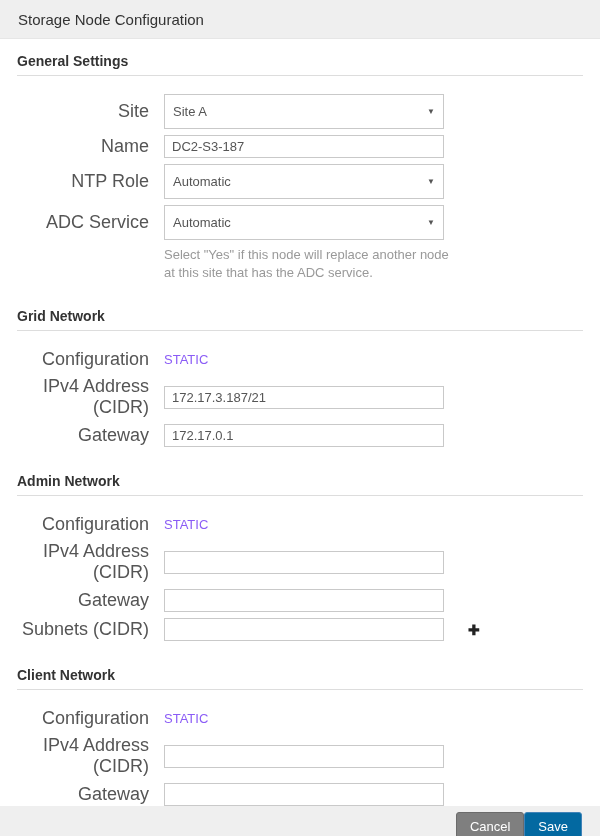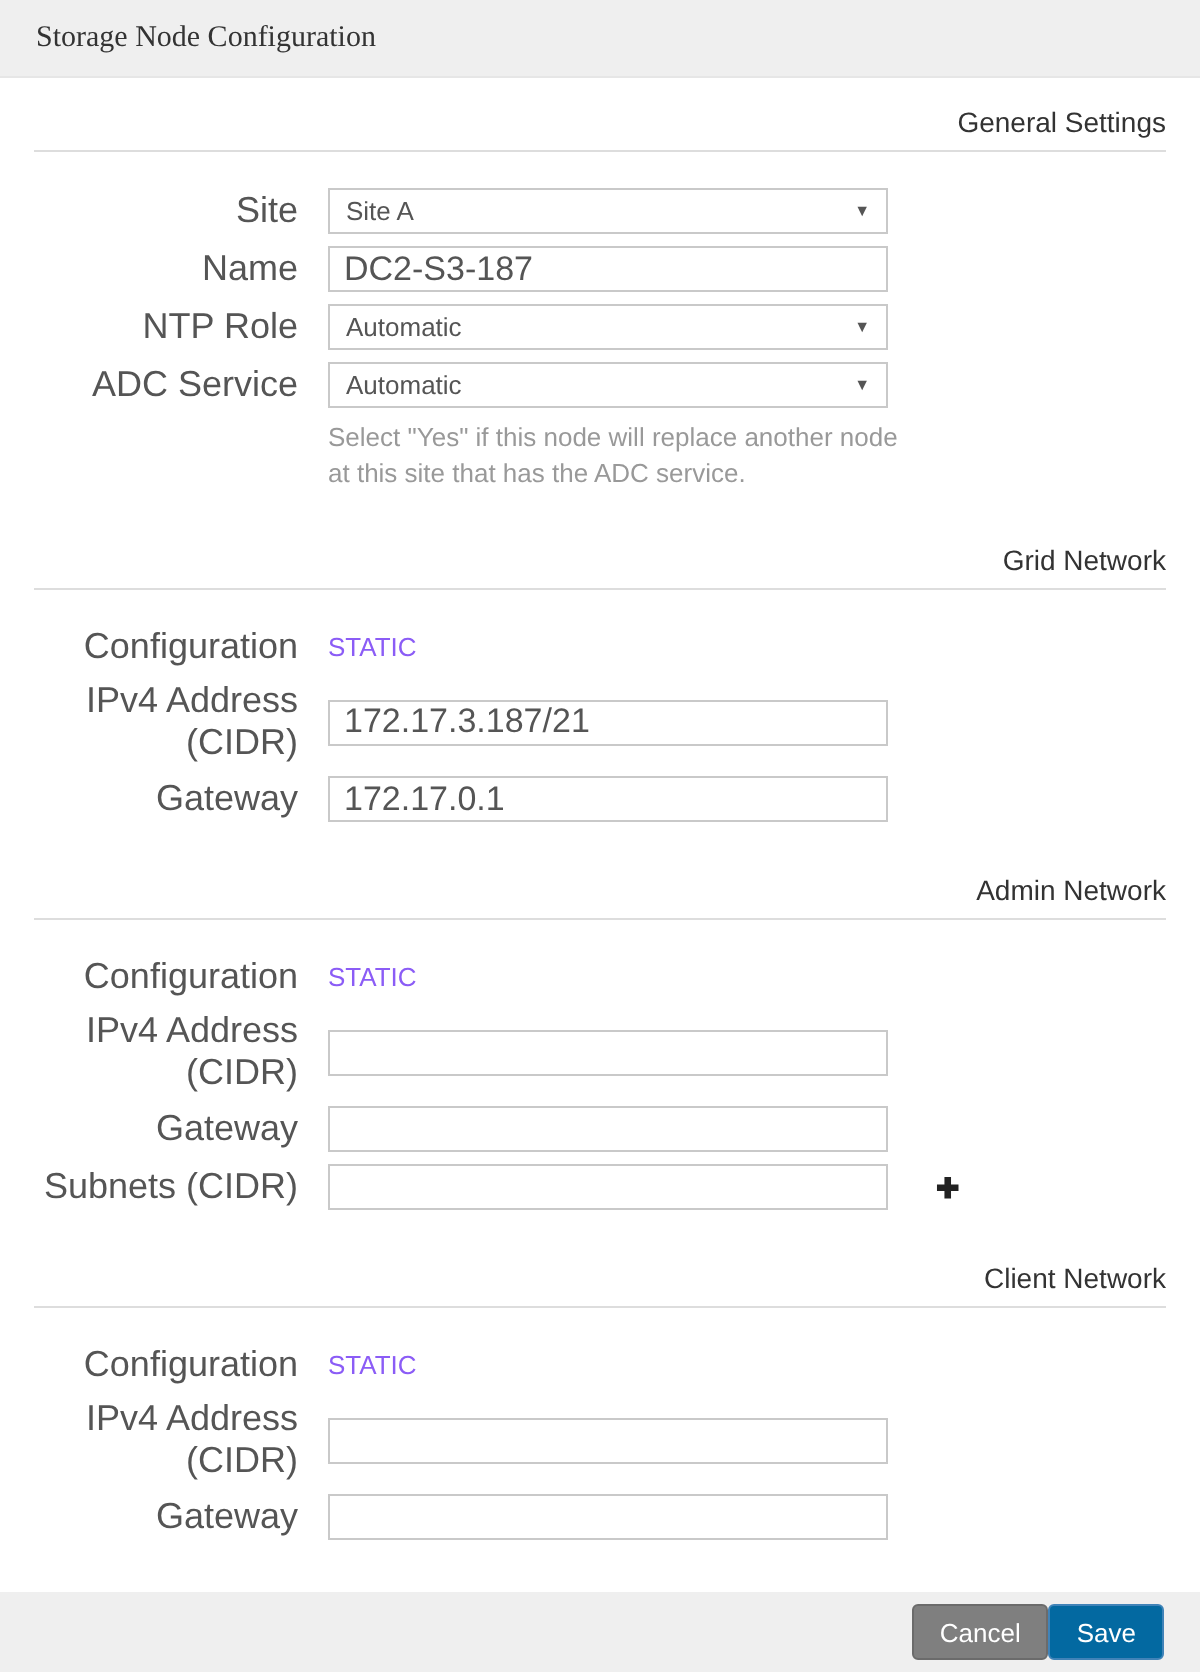--- a/index.html
+++ b/index.html
@@ -5,48 +5,48 @@
   * { box-sizing: border-box; margin: 0; padding: 0; }
   html, body { width: 600px; background: #fff; }
   body { font-family: "Liberation Sans", sans-serif; color: #555; }
   .page { width: 600px; height: 836px; display: flex; flex-direction: column; background: #fff; overflow: hidden; }
 
   .header {
     background: #efefef; height: 39px; flex: 0 0 39px;
     display: flex; align-items: center; padding: 0 18px;
     border-bottom: 1px solid #e6e6e6;
   }
-  .header-title { font-size: 15px; color: #333; font-family: Liberation Serif, serif; }
+  .header-title { font-size: 15px; color: #333; }
 
   .content { padding: 0 17px; flex: 1 1 auto; }
 
   .section { margin-top: 26px; }
   .section:first-child { margin-top: 14px; }
-  .section-title { font-size: 14px; font-weight: normal; color: #333; text-align: right; }
+  .section-title { font-size: 14px; font-weight: bold; color: #333; }
   .rule { border: 0; height: 1px; background: #ddd; margin-top: 6px; }
 
   .row { display: flex; align-items: center; margin-top: 6px; }
   .row.first { margin-top: 18px; }
   .label {
     width: 132px; flex: 0 0 132px; text-align: right;
     font-size: 18px; color: #555; padding-right: 0;
   }
   .control-gap { width: 15px; flex: 0 0 15px; }
 
   .select {
-    width: 280px; height: 23px; background: #fff;
+    width: 280px; height: 35px; background: #fff;
     border: 1px solid #c9c9c9; display: flex; align-items: center;
     justify-content: space-between; padding: 0 8px; cursor: pointer;
   }
   .select-value { font-size: 13px; color: #555; }
   .caret { font-size: 8px; color: #555; line-height: 1; }
 
   .input {
     width: 280px; height: 23px; border: 1px solid #c9c9c9;
-    font-family: "Liberation Sans", sans-serif; font-size: 17px; color: #555;
+    font-family: "Liberation Sans", sans-serif; font-size: 13px; color: #555;
     padding: 0 7px; background: #fff; outline: none;
   }
 
   .static-value { font-size: 13px; color: #8b5cf6; }
 
   .help-row { margin-top: 6px; align-items: flex-start; }
   .help {
     width: 286px; font-size: 13px; color: #999; line-height: 1.4;
   }
 

